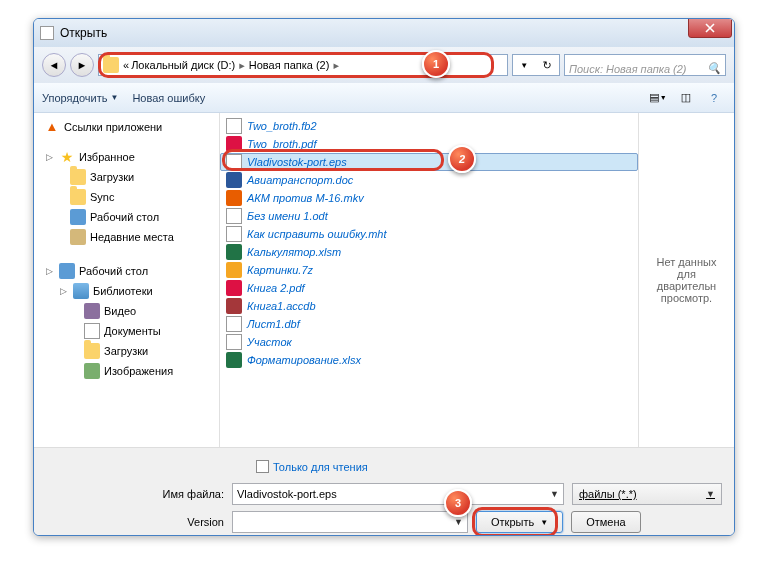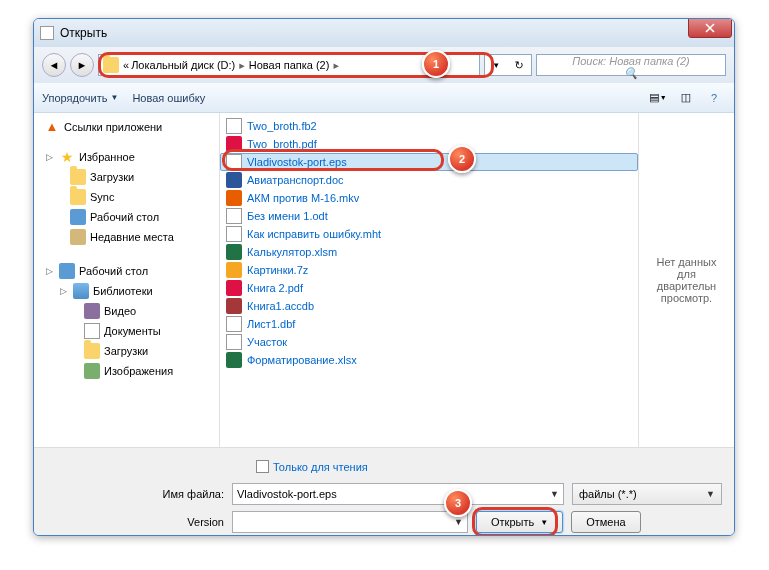--- a/index.html
+++ b/index.html
@@ -12,46 +12,46 @@
     .close-btn svg { width: 10px; height: 10px; }
     .navbar { height: 36px; background: linear-gradient(#f0f4f9, #e0e8f2); display: flex; align-items: center; padding: 0 8px; gap: 4px; position: relative; }
     .nav-back, .nav-fwd { width: 24px; height: 24px; border-radius: 50%; background: linear-gradient(#f8f8f8, #e0e0e0); border: 1px solid #aac; display: flex; align-items: center; justify-content: center; cursor: pointer; }
     .address-bar { flex: 1; height: 22px; background: #fff; border: 1px solid #8ea8c8; display: flex; align-items: center; padding: 0 4px; gap: 4px; }
     .addr-icon { width: 16px; height: 16px; background: #fbd36b; border-radius: 2px; position: relative; }
     .addr-icon::before { content: ''; position: absolute; top: 0; left: 2px; width: 6px; height: 3px; background: #fbd36b; border-radius: 2px 2px 0 0; }
     .breadcrumb { display: flex; align-items: center; gap: 2px; color: #000; }
     .breadcrumb span { cursor: pointer; }
     .chev { color: #666; padding: 0 2px; }
     .refresh-sec { display: flex; width: 48px; height: 22px; border: 1px solid #8ea8c8; background: #fff; align-items: center; justify-content: space-around; }
-    .search-box { width: 190px; height: 22px; background: #fff; border: 1px solid #8ea8c8; display: flex; align-items: center; padding: 0 4px; justify-content: space-between; color: #999; font-style: italic; flex-direction: column; }
+    .search-box { width: 162px; height: 22px; background: #fff; border: 1px solid #8ea8c8; display: flex; align-items: flex-end; padding: 0 4px; justify-content: space-between; color: #999; font-style: italic; }
     .toolbar { height: 30px; background: linear-gradient(#f7fbff, #e1ecf7); border-bottom: 1px solid #cad8e8; display: flex; align-items: center; padding: 10px 8px; gap: 14px; }
     .toolbar-item { color: #1e395b; cursor: pointer; display: flex; align-items: center; gap: 3px; }
     .toolbar-right { margin-left: auto; display: flex; gap: 4px; }
     .toolbar-btn { width: 24px; height: 22px; border: 1px solid transparent; display: flex; align-items: center; justify-content: center; cursor: pointer; }
     .content { display: flex; height: 334px; }
     .sidebar { width: 186px; background: #fff; border-right: 1px solid #e0e0e0; overflow-y: auto; padding: 4px 0; }
     .tree-item { display: flex; align-items: center; padding: 2px 6px; gap: 4px; cursor: pointer; white-space: nowrap; }
     .tree-icon { width: 16px; height: 16px; flex-shrink: 0; }
     .tree-expander { width: 11px; height: 11px; flex-shrink: 0; color: #666; font-size: 9px; line-height: 11px; text-align: center; }
     .tree-group-title { font-weight: normal; color: #000; }
-    .file-list { flex: 1; background: #fff; overflow-y: auto; padding: 4px 0; position: relative; }
+    .file-list { flex: 1; background: #fff; overflow-y: auto; padding: 4px 0; position: relative; font-style: italic; }
     .file-item { display: flex; align-items: center; padding: 1px 6px; gap: 5px; cursor: pointer; }
     .file-item.selected { background: #cde6f7; border: 1px solid #7da2ce; border-radius: 2px; padding: 0 5px; }
     .file-icon { width: 16px; height: 16px; flex-shrink: 0; }
     .file-name { color: #0066cc; }
     .preview-pane { width: 96px; background: #fff; border-left: 1px solid #e0e0e0; display: flex; align-items: center; justify-content: center; padding: 8px; text-align: center; color: #666; font-size: 11px; }
     .bottom-panel { background: #f0f0f0; border-top: 1px solid #ddd; padding: 8px 12px; }
     .readonly-row { display: flex; align-items: center; padding: 4px 0 10px 210px; gap: 4px; }
     .checkbox { width: 13px; height: 13px; border: 1px solid #8a8a8a; background: #fff; }
     .readonly-label { color: #0066cc; }
     .form-row { display: flex; align-items: center; gap: 8px; margin-bottom: 6px; }
     .form-label { width: 178px; text-align: right; color: #000; }
     .form-input { flex: 1; height: 22px; background: #fff; border: 1px solid #abadb3; padding: 0 4px; display: flex; align-items: center; justify-content: space-between; }
     .dropdown-arrow { color: #333; font-size: 9px; }
-    .filter-combo { width: 150px; height: 22px; background: linear-gradient(#f8f8f8, #e8e8e8); border: 1px solid #abadb3; display: flex; align-items: center; padding: 0 6px; justify-content: space-between; }
+    .filter-combo { width: 150px; height: 22px; background: linear-gradient(#f8f8f8, #e8e8e8); border: 1px solid #abadb3; display: flex; align-items: center; padding: 0 6px; justify-content: space-between; text-decoration: underline; }
     .btn { height: 22px; padding: 0 14px; background: linear-gradient(#f8f8f8, #e8e8e8); border: 1px solid #8a8a8a; border-radius: 3px; cursor: pointer; display: flex; align-items: center; }
     .btn.primary { border-color: #4a90d9; box-shadow: 0 0 2px #4a90d9; }
     .callout { position: absolute; width: 28px; height: 28px; border-radius: 50%; background: radial-gradient(circle at 35% 30%, #ff8a5c, #d93a2b 70%); border: 2px solid #fff; box-shadow: 0 2px 4px rgba(0,0,0,0.4); display: flex; align-items: center; justify-content: center; color: #fff; font-weight: bold; font-size: 14px; z-index: 10; }
     .highlight-ring { position: absolute; border: 3px solid #d93a2b; border-radius: 10px; pointer-events: none; z-index: 5; }
     .icon-folder { background: #fbd36b; border-radius: 0 2px 2px 2px; position: relative; }
     .icon-folder::before { content: ''; position: absolute; top: -3px; left: 0; width: 7px; height: 3px; background: #fbd36b; border-radius: 2px 2px 0 0; }
     .icon-star { color: #f8c020; font-size: 14px; line-height: 16px; text-align: center; }
     .icon-desktop { background: #5b9bd5; border-radius: 2px; }
     .icon-doc { background: #fff; border: 1px solid #999; }
     .icon-vlc { color: #e85d00; font-size: 13px; text-align: center; line-height: 16px; }

